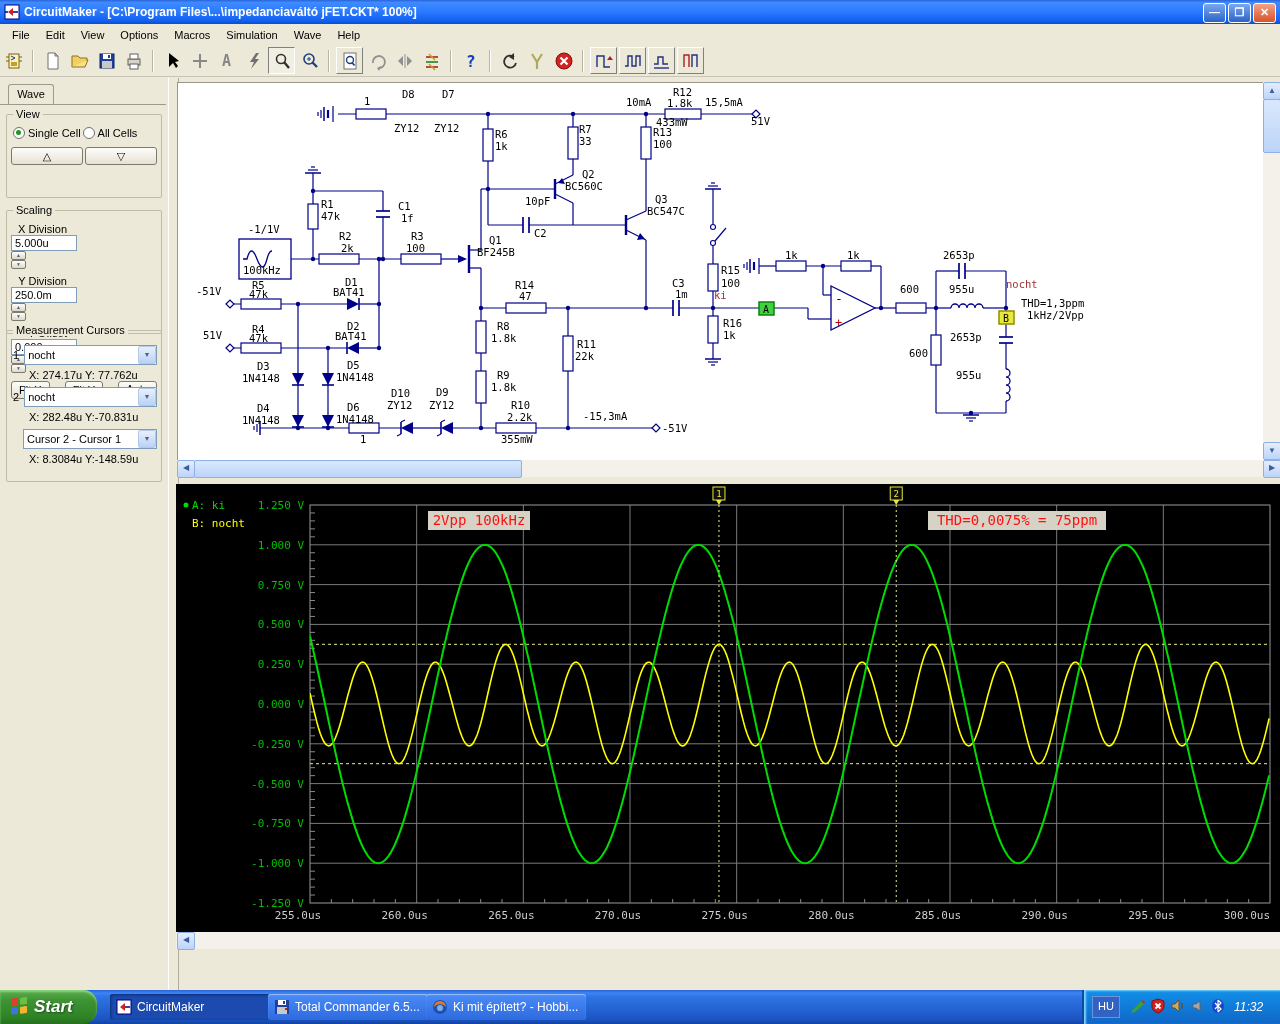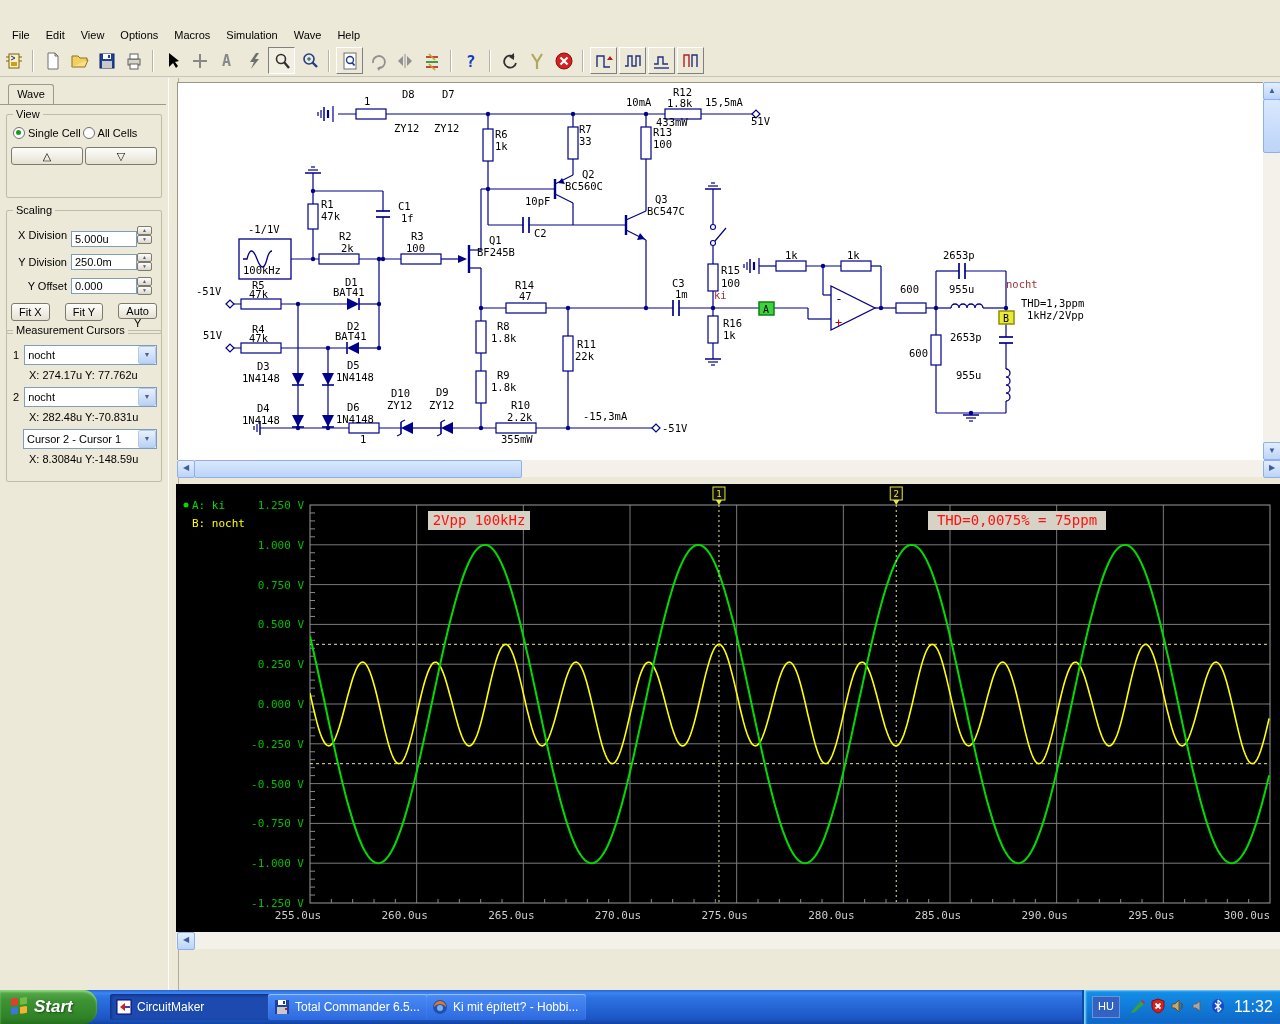--- a/index.html
+++ b/index.html
@@ -39,21 +39,21 @@
   .xpbtn{border:1px solid #7E7A6E;border-radius:3px;background:linear-gradient(180deg,#FDFDFB,#E5E1D2);
     font-family:"Liberation Sans",sans-serif;font-size:11px;text-align:center;}
   .xp{border:1px solid #7F9DB9;font-size:11px;padding:1px 3px;font-family:"Liberation Sans",sans-ser;}
   .spin{display:inline-flex;flex-direction:column;width:15px;height:18px;}
   .spin b{flex:1;border:1px solid #7E7A6E;border-radius:2px;background:linear-gradient(180deg,#FDFDFB,#DCD8C8);
     font-size:5px;line-height:7px;text-align:center;color:#4D6185;font-weight:normal;}
   .dd{display:flex;border:1px solid #7F9DB9;background:#fff;height:18px;align-items:center;}
   .dd .ddtext{flex:1;padding-left:3px;}
   .dd .ddbtn{width:16px;height:16px;margin:0;border:1px solid #B4C8E8;border-radius:2px;
     background:linear-gradient(180deg,#E8F0FC,#BAD2F5);color:#4D6185;font-size:7px;line-height:15px;text-align:center;}
-  .frow{display:flex;align-items:center;margin:6px 4px;}
+  .frow{display:flex;align-items:flex-start;margin:6px 4px;flex-direction:column;}
   .flab{width:56px;text-align:right;margin-right:4px;}
   
   #splitter{position:absolute;left:168px;top:78px;width:9px;height:912px;background:#ECE9D8;
     border-left:1px solid #fff;border-right:1px solid #B0AC9E;}
   #schArea{position:absolute;left:177px;top:82px;width:1086px;height:377px;background:#FFFFFF;
     border-top:1px solid #9a978a;border-left:1px solid #9a978a;}
   
   .sbar{background:#F3F1EA;}
   .sthumb{background:linear-gradient(180deg,#D9E8FD,#BCD4F8);border:1px solid #8DB0E8;border-radius:2px;}
   .sarrow{background:linear-gradient(180deg,#E4EEFD,#BCD4F8);border:1px solid #8DB0E8;border-radius:2px;
@@ -75,28 +75,42 @@
     font-style:italic;font-weight:bold;font-size:17px;text-shadow:1px 1px 2px #1E4D1A;}
   .task{position:absolute;top:4px;height:26px;border-radius:3px;color:#fff;font-size:12px;
     background:linear-gradient(180deg,#4A8CF7,#2E6ADF);box-shadow:inset 0 1px 1px #9CC0FB;
     display:flex;align-items:center;padding:0 6px;gap:5px;overflow:hidden;white-space:nowrap;}
   .task.active{background:#1C4AAE;box-shadow:inset 1px 1px 3px #0C2E78;}
   #tray{position:absolute;right:0;top:0;width:196px;height:34px;
     background:linear-gradient(180deg,#1290E9,#0F66C6);border-left:2px solid #0A4DA0;
     box-shadow:inset 2px 1px 2px #7FD2FF;display:flex;align-items:center;color:#fff;}
   #hu{width:26px;height:20px;background:#3263C3;border:1px solid #6A93DC;text-align:center;
     line-height:19px;font-size:11px;margin-left:8px;}
-  #clock{font-size:16px;margin-left:8px;}
+  #clock{font-size:12px;margin-left:8px;font-style:italic;}
   svg text{font-family:"DejaVu Sans Mono",monospace;}
 </style>
 </head>
 <body>
 
 <div id="screen">
 
+  <div id="titlebar">
+    <svg class="ticon" width="16" height="16">
+      <rect x="1" y="1" width="14" height="14" fill="#fff" stroke="#000080"></rect>
+      <polygon points="4,8 9,4 9,12" fill="#CC2222"></polygon>
+      <line x1="9" y1="8" x2="14" y2="8" stroke="#000080" stroke-width="1.5"></line>
+      <line x1="1" y1="8" x2="4" y2="8" stroke="#000080" stroke-width="1.5"></line>
+    </svg>
+    <span>CircuitMaker - [C:\Program Files\...\impedanciaváltó jFET.CKT* 100%]</span>
+    <div class="winbtns">
+      <div class="wbtn">—</div>
+      <div class="wbtn">❐</div>
+      <div class="wbtn close">✕</div>
+    </div>
+  </div>
 
   <div id="menubar">
       <span class="mitem">File</span>
       <span class="mitem">Edit</span>
       <span class="mitem">View</span>
       <span class="mitem">Options</span>
       <span class="mitem">Macros</span>
       <span class="mitem">Simulation</span>
       <span class="mitem">Wave</span>
       <span class="mitem">Help</span>
@@ -277,21 +291,21 @@
       <div style="display:flex;margin:8px 4px 0 4px;gap:2px;">
         <button class="xpbtn" style="flex:1;height:18px;">△</button>
         <button class="xpbtn" style="flex:1;height:18px;">▽</button>
       </div>
     </div>
 
     <div class="grp" style="top:132px;height:122px;">
       <span class="legend">Scaling</span>
       <div class="frow" style="margin-top:12px;">
         <span class="flab">X Division</span>
-        <input class="xp" style="width: 58px; margin-top: 8px;" value="5.000u">
+        <input class="xp" style="width: 58px;" value="5.000u">
         <span class="spin">
             <b>▲</b>
             <b>▼</b>
           </span>
       </div>
       <div class="frow">
         <span class="flab">Y Division</span>
         <input class="xp" style="width: 58px;" value="250.0m">
         <span class="spin">
             <b>▲</b>

